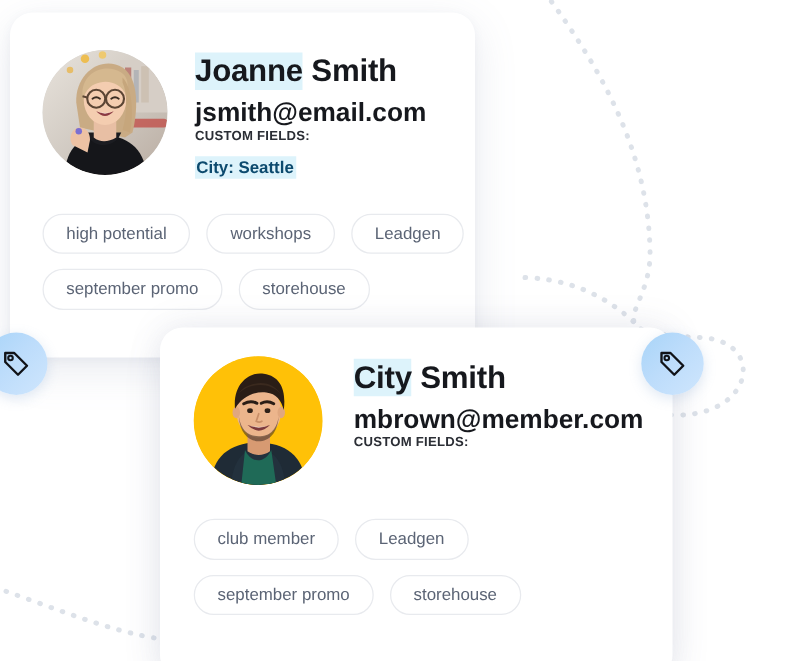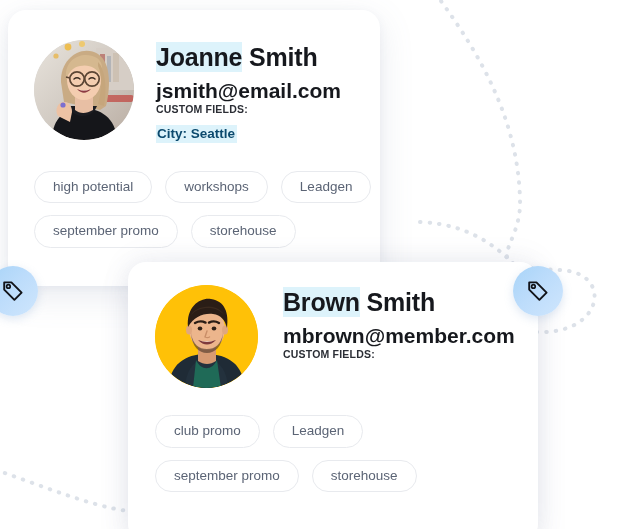--- a/index.html
+++ b/index.html
@@ -299,30 +299,30 @@
           <path d="M36 48 C37 62, 44 68, 52 68 C60 68, 67 62, 68 48 C66 60, 60 64, 52 64 C44 64, 38 60, 36 48 Z" fill="#3b2a20" opacity="0.55"></path>
 
           <path d="M43 55 q9 9 18 0 q-9 3.5 -18 0 Z" fill="#7e3a3c"></path>
           <path d="M44.6 55.5 q7.5 2 15 0 q-7.5 2.8 -15 0 Z" fill="#ffffff"></path>
         </g>
       </svg>
     </div>
 
     <div class="identity">
       <div class="person-name">
-        <span class="name-hl">Brown</span><span> Smith</span>
+        <span class="name-hl">City</span><span> Smith</span>
       </div>
       <div class="person-email">mbrown@member.com</div>
       <div class="custom-fields-label">CUSTOM FIELDS:</div>
     </div>
   </div>
 
   <div class="tag-rows">
     <div class="tag-row tag-row-1">
-      <span class="tag-pill">club promo</span>
+      <span class="tag-pill">club member</span>
       <span class="tag-pill">Leadgen</span>
     </div>
     <div class="tag-row tag-row-2">
       <span class="tag-pill">september promo</span>
       <span class="tag-pill">storehouse</span>
     </div>
   </div>
 </div>
 
 <div class="tag-badge" id="badge-left">

